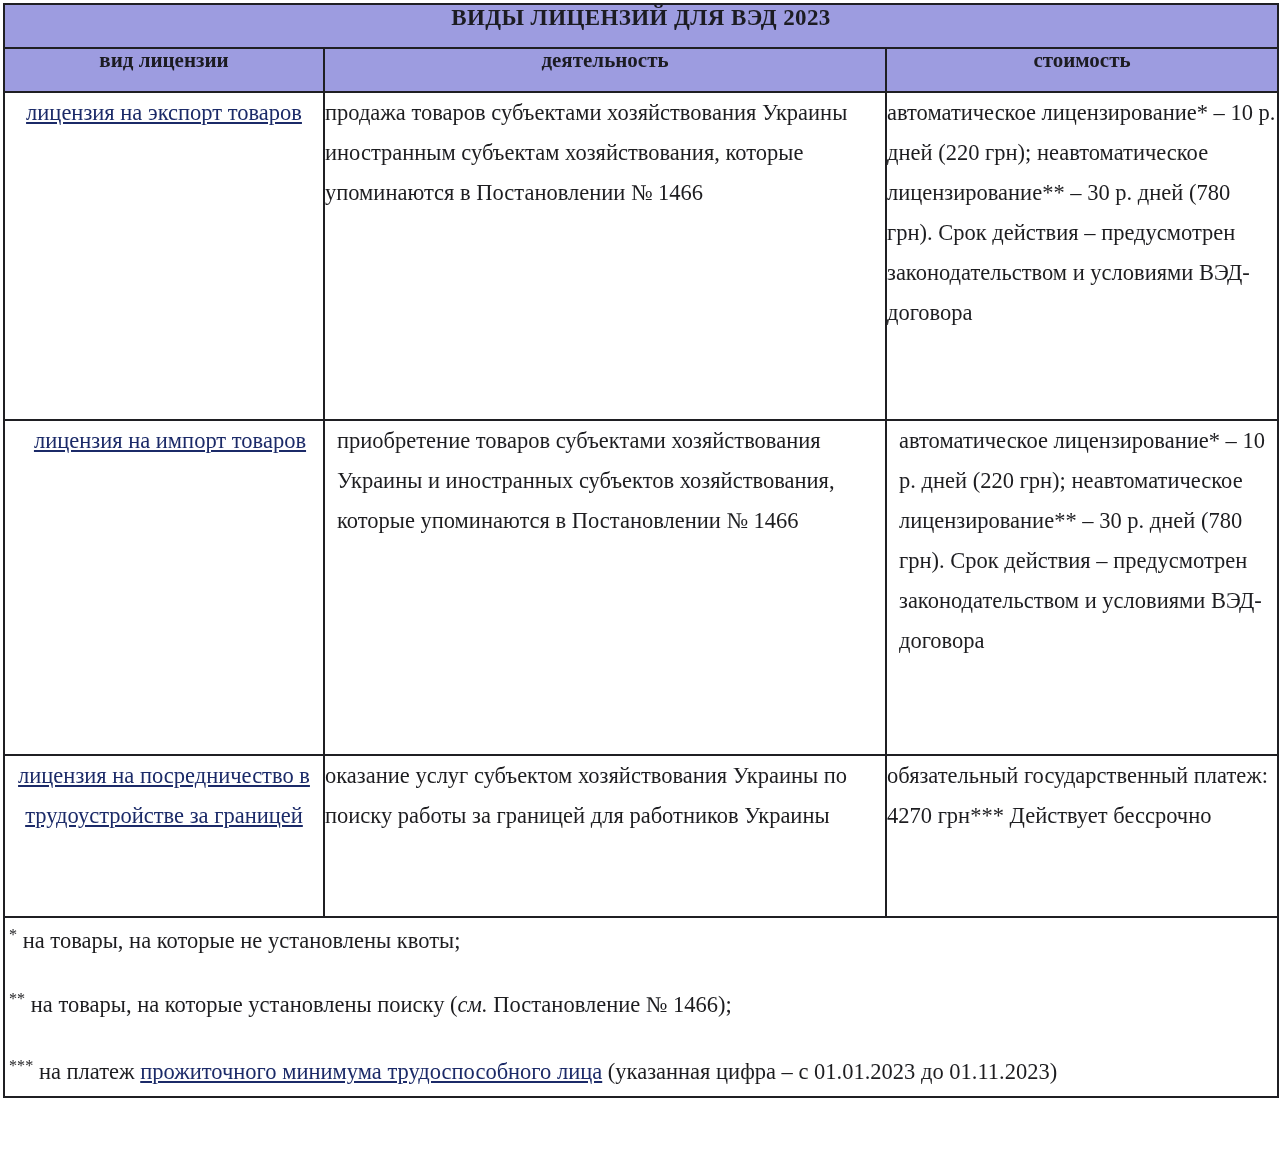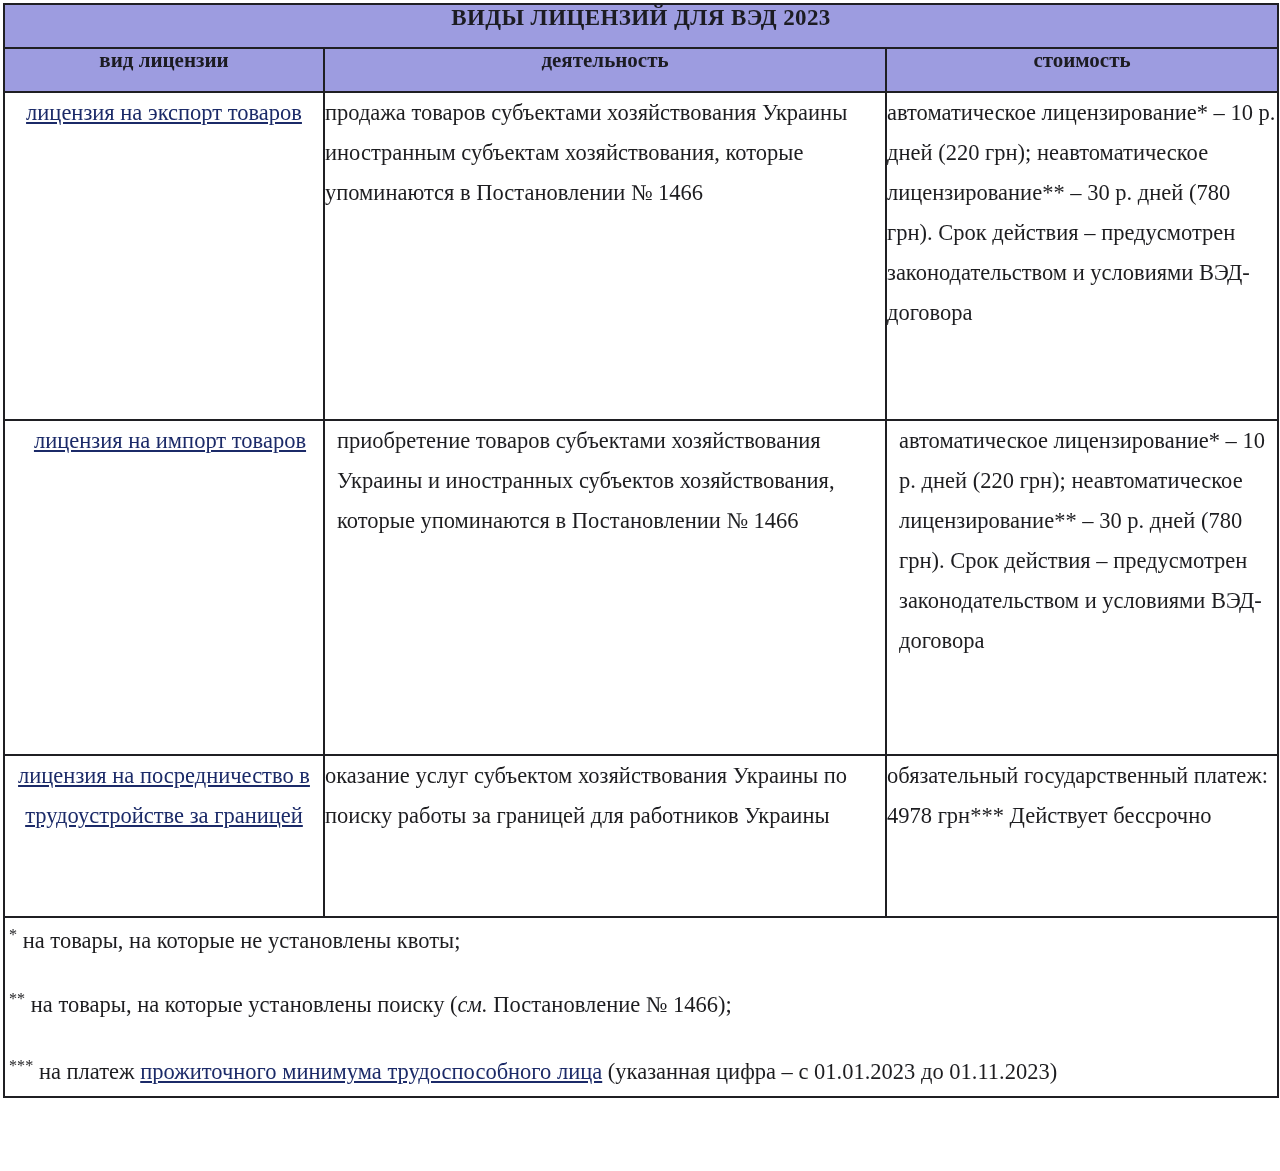--- a/index.html
+++ b/index.html
@@ -193,21 +193,21 @@
     </tr>
 
     <tr class="row-3">
       <td class="c-type">
         <span class="tlink">лицензия на посредничество в трудоустройстве за границей</span>
       </td>
       <td class="c-act">
         <span class="body-text">оказание услуг субъектом хозяйствования Украины по поиску работы за границей для работников Украины</span>
       </td>
       <td class="c-cost">
-        <span class="cost-text">обязательный государственный платеж: 4978 грн*** Действует бессрочно</span>
+        <span class="cost-text">обязательный государственный платеж: 4270 грн*** Действует бессрочно</span>
       </td>
     </tr>
 
     <tr>
       <td class="note-cell" colspan="3" style="border-top:2px solid #1f1f23; border-bottom:2px solid #1f1f23;">
         <div class="notes-wrap">
 
           <p class="note"><span class="super">*</span><span> на товары, на которые не установлены квоты;</span></p>
 
           <p class="note"><span class="super">**</span><span> на товары, на которые установлены поиску (</span><span class="ital">см.</span><span> Постановление № 1466);</span></p>

